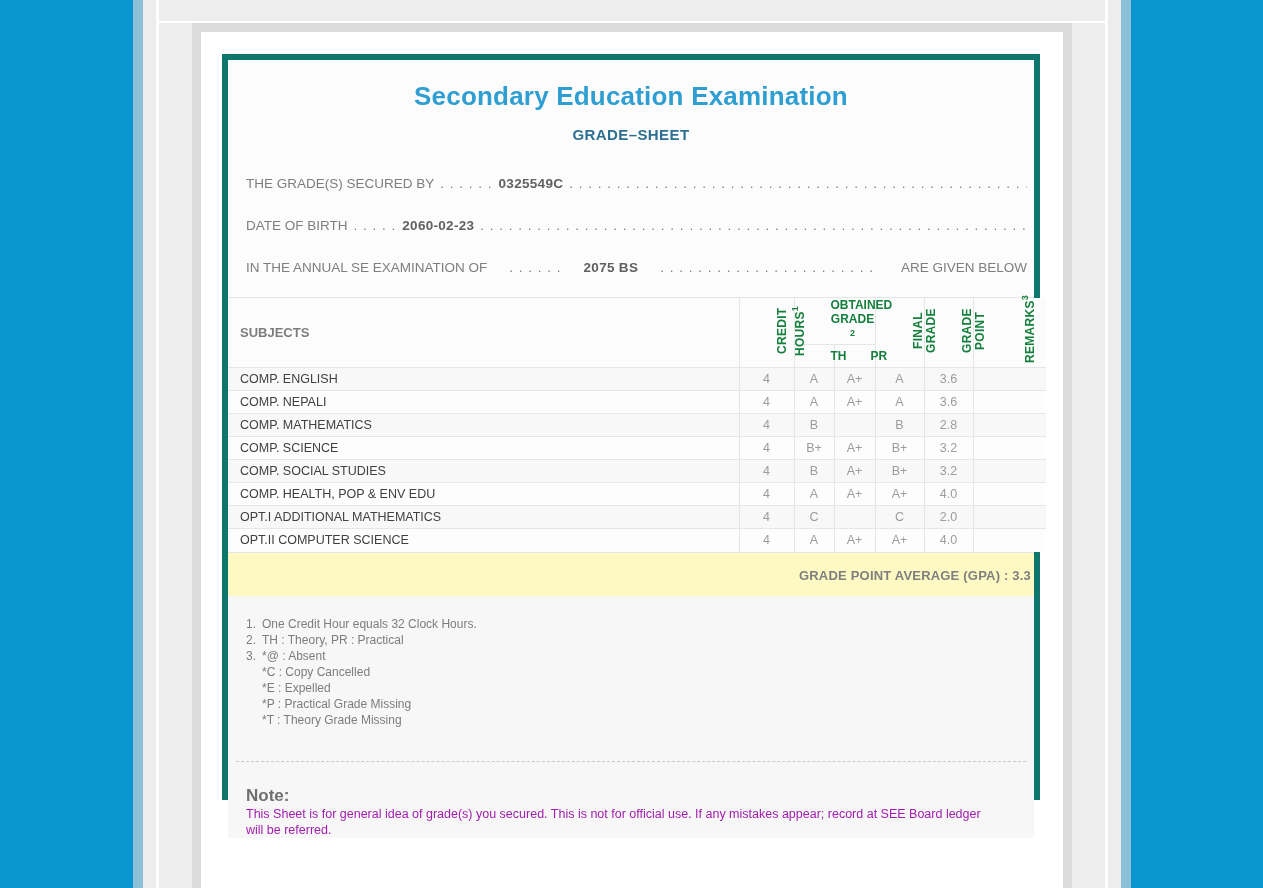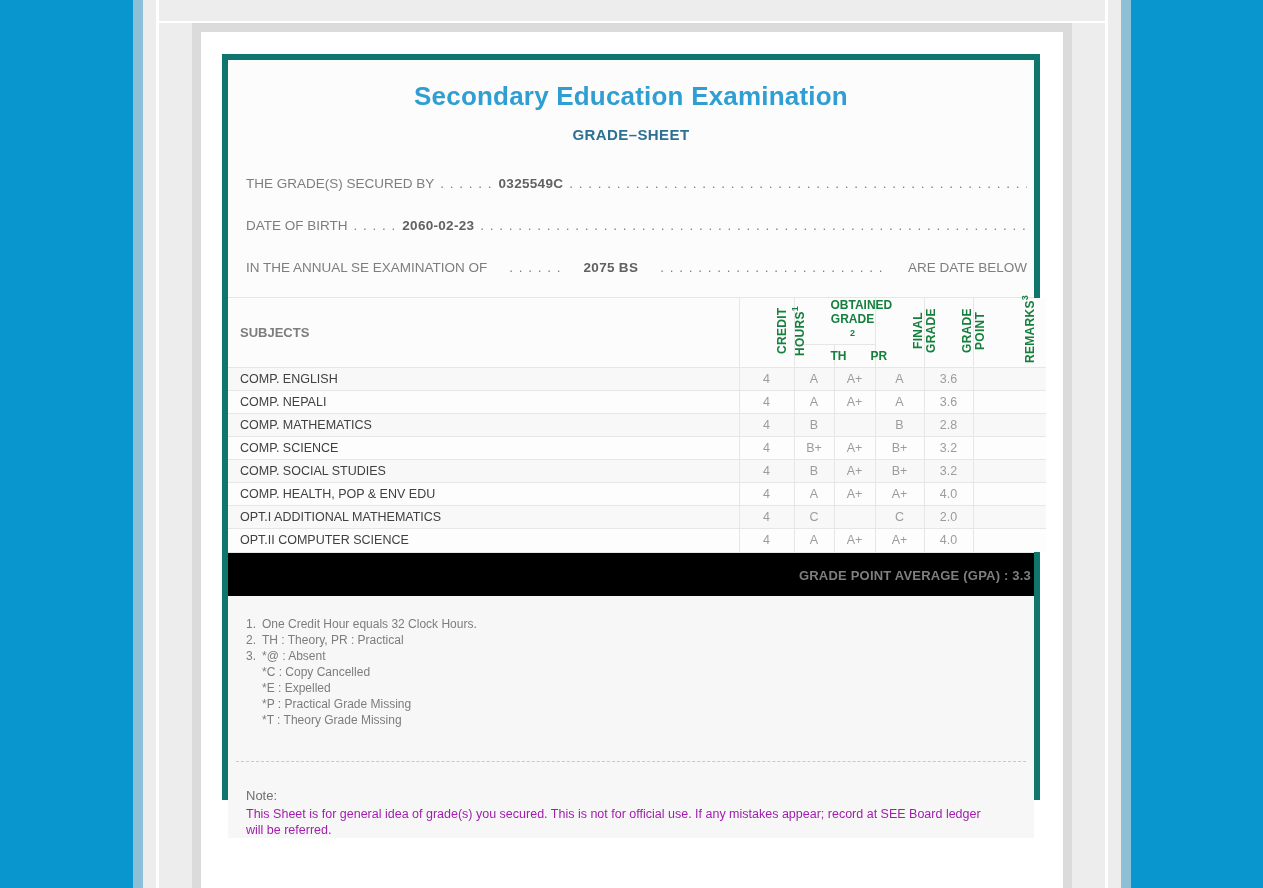--- a/index.html
+++ b/index.html
@@ -56,33 +56,33 @@
   .vtext2 { height: 52px; }
   .vtext1 { height: 64px; white-space: nowrap; }
   th sup, .oblock sup { font-size: 9px; }
   .oblock span { display: block; line-height: 14px; }
   tbody td { height: 23px; font-size: 12.5px; text-align: center; color: #9c9c9c; }
   tbody td.subj { text-align: left; padding-left: 12px; color: #404040; }
   tbody tr:nth-child(odd) td  { background: #f8f8f8; }
   tbody tr:nth-child(even) td { background: #fdfdfd; }
 
   
-  .summary { background: #000000; text-align: right; padding: 15px 3px 13px 0; }
+  .summary { background: #fef9c3; text-align: right; padding: 15px 3px 13px 0; }
   .summary .gpa { font-size: 13px; font-weight: bold; color: #7f7f7f; letter-spacing: 0.2px; }
   .summary .status { margin-top: 18px; font-size: 13px; font-weight: bold; color: #7f7f7f; letter-spacing: 0.2px; }
 
   
   .notes { background: #f7f7f7; flex: 1 1 auto; padding-top: 20px; }
   .fn-list { padding: 0 18px; font-size: 12px; color: #7d7d7d; line-height: 16px; }
   .fn-item { display: flex; }
   .fn-num { flex: 0 0 16px; }
   .fn-extra { padding-left: 16px; }
   .dashed { margin: 33px 8px 0 8px; border-top: 1px dashed #c9c9c9; height: 0; }
   .note-sec { padding: 26px 36px 0 18px; }
-  .note-head { font-size: 13px; font-weight: normal; color: #6f6f6f; line-height: 16px; }
+  .note-head { font-size: 17px; font-weight: bold; color: #6f6f6f; line-height: 16px; }
   .note-body { margin-top: 2px; font-size: 12.5px; color: #a21caf; line-height: 16px; }
 </style>
 </head>
 <body>
 
 <div class="page">
   <div class="side-bar side-left"></div>
   <div class="side-strip strip-left"></div>
   <div class="side-bar side-right"></div>
   <div class="side-strip strip-right"></div>
@@ -108,21 +108,21 @@
         <span class="lbl">DATE OF BIRTH</span>
         <span class="dots">. . . . .</span>
         <span class="val">2060-02-23</span>
         <span class="filler">. . . . . . . . . . . . . . . . . . . . . . . . . . . . . . . . . . . . . . . . . . . . . . . . . . . . . . . . . . . . . . . . . . . . . . . . . . . . . . . . . . . . . . . . . . . . . . . . . . . . . . . . . . . . . . . . . . . . . . . . . . . . . . . . . . . . . . . .</span>
       </div>
       <div class="info-line il-3">
         <span class="lbl">IN THE ANNUAL SE EXAMINATION OF</span>
         <span class="dots">. . . . . .</span>
         <span class="val">2075 BS</span>
         <span class="filler">. . . . . . . . . . . . . . . . . . . . . . . . . . . . . . . . . . . . . . . . . . . . . . . . . . . . . . . . . . . . . . . . . . . . . . . . . . . . . . . . . . . . . . . . . . . . . . . . . . . . . . . . . . . . . . . . . . . . . . . . . . . . . . . . . . . . . . . .</span>
-        <span class="suffix">ARE DATE BELOW</span>
+        <span class="suffix">ARE GIVEN BELOW</span>
       </div>
     </div>
 
     <div class="tbl-wrap">
       <table>
         <colgroup>
           <col style="width:511px">
             <col style="width:55px">
             <col style="width:40px">
           <col style="width:41px">

